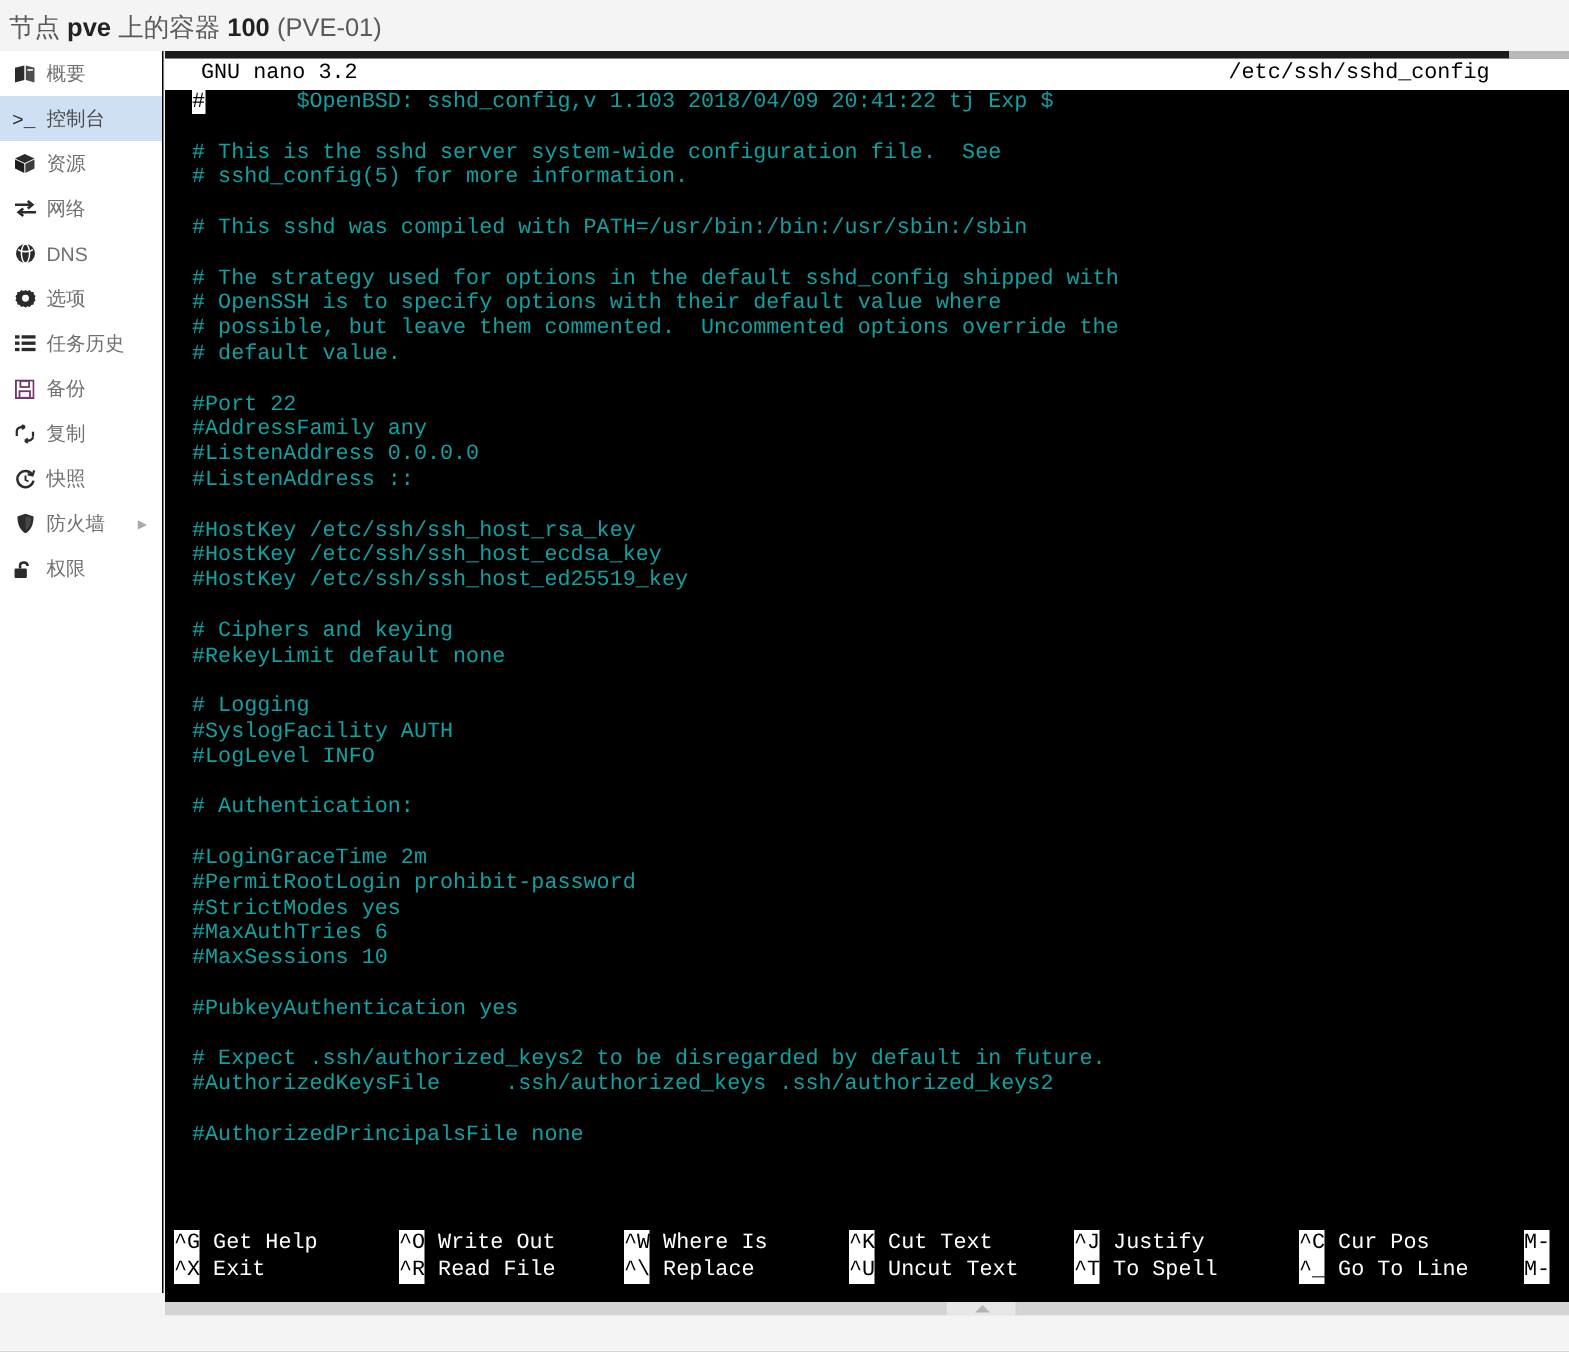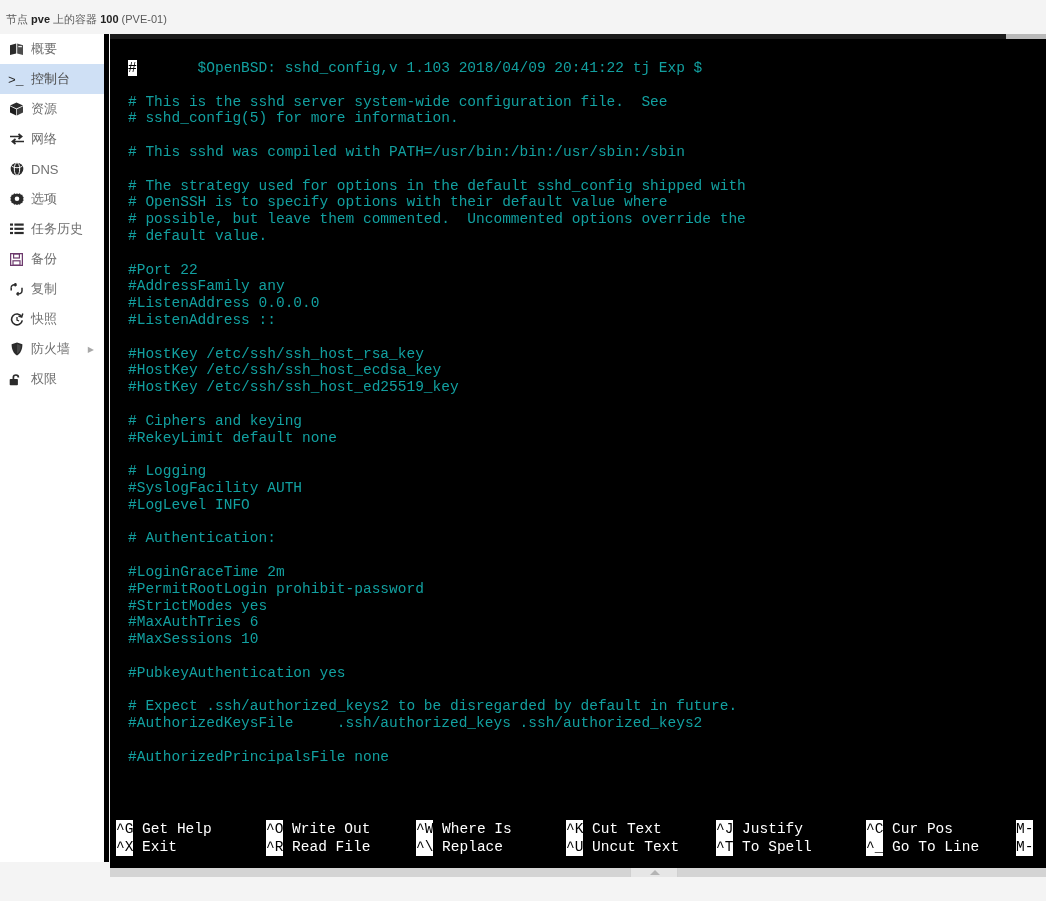--- a/index.html
+++ b/index.html
@@ -10,35 +10,35 @@
     background: #f4f4f4;
     font-family: "Liberation Sans", sans-serif;
     overflow: hidden;
   }
 
   
   #breadcrumb {
     position: absolute;
     left: 6px; top: 8px;
     height: 22px;
-    font-size: 11px;
+    font-size: 17px;
     color: #6d6d6d;
     white-space: nowrap;
     line-height: 22px;
   }
   #breadcrumb .bc-strong { color: #222; font-weight: bold; }
   #breadcrumb .bc-plain  { color: #5a5a5a; }
 
   
   #sidebar {
     position: absolute;
     left: 0; top: 34px;
     width: 109px; height: 828px;
     background: #ffffff;
-    border-right: 5px solid #000000;
+    border-right: 1px solid #000000;
     overflow: hidden;
   }
   .nav-item {
     position: relative;
     height: 30px;
     display: flex;
     align-items: center;
     padding-left: 8px;
     font-size: 13px;
     color: #707070;
@@ -307,20 +307,24 @@
       <span class="nav-label">权限</span>
     </div>
   </div>
 
 <div id="term-wrap">
 
   <div id="term-scroll-top">
     <div class="sb-thumb"></div>
   </div>
 
+  <div id="nano-titlebar">
+    <span id="nano-title-left">GNU nano 3.2</span>
+    <span id="nano-title-right">/etc/ssh/sshd_config</span>
+  </div>
 
   <div id="nano-body"><div class="line"><span class="cursor">#</span><span>       $OpenBSD: sshd_config,v 1.103 2018/04/09 20:41:22 tj Exp $</span></div><div class="line"><span></span></div><div class="line"><span># This is the sshd server system-wide configuration file.  See</span></div><div class="line"><span># sshd_config(5) for more information.</span></div><div class="line"><span></span></div><div class="line"><span># This sshd was compiled with PATH=/usr/bin:/bin:/usr/sbin:/sbin</span></div><div class="line"><span></span></div><div class="line"><span># The strategy used for options in the default sshd_config shipped with</span></div><div class="line"><span># OpenSSH is to specify options with their default value where</span></div><div class="line"><span># possible, but leave them commented.  Uncommented options override the</span></div><div class="line"><span># default value.</span></div><div class="line"><span></span></div><div class="line"><span>#Port 22</span></div><div class="line"><span>#AddressFamily any</span></div><div class="line"><span>#ListenAddress 0.0.0.0</span></div><div class="line"><span>#ListenAddress ::</span></div><div class="line"><span></span></div><div class="line"><span>#HostKey /etc/ssh/ssh_host_rsa_key</span></div><div class="line"><span>#HostKey /etc/ssh/ssh_host_ecdsa_key</span></div><div class="line"><span>#HostKey /etc/ssh/ssh_host_ed25519_key</span></div><div class="line"><span></span></div><div class="line"><span># Ciphers and keying</span></div><div class="line"><span>#RekeyLimit default none</span></div><div class="line"><span></span></div><div class="line"><span># Logging</span></div><div class="line"><span>#SyslogFacility AUTH</span></div><div class="line"><span>#LogLevel INFO</span></div><div class="line"><span></span></div><div class="line"><span># Authentication:</span></div><div class="line"><span></span></div><div class="line"><span>#LoginGraceTime 2m</span></div><div class="line"><span>#PermitRootLogin prohibit-password</span></div><div class="line"><span>#StrictModes yes</span></div><div class="line"><span>#MaxAuthTries 6</span></div><div class="line"><span>#MaxSessions 10</span></div><div class="line"><span></span></div><div class="line"><span>#PubkeyAuthentication yes</span></div><div class="line"><span></span></div><div class="line"><span># Expect .ssh/authorized_keys2 to be disregarded by default in future.</span></div><div class="line"><span>#AuthorizedKeysFile     .ssh/authorized_keys .ssh/authorized_keys2</span></div><div class="line"><span></span></div><div class="line"><span>#AuthorizedPrincipalsFile none</span></div></div>
 
   <div id="nano-shortcuts"><div class="sc-col" style="left: 6px;"><div class="sc-row"><span class="sc-key">^G</span><span class="sc-lbl">Get Help</span></div><div class="sc-row"><span class="sc-key">^X</span><span class="sc-lbl">Exit</span></div></div><div class="sc-col" style="left: 156px;"><div class="sc-row"><span class="sc-key">^O</span><span class="sc-lbl">Write Out</span></div><div class="sc-row"><span class="sc-key">^R</span><span class="sc-lbl">Read File</span></div></div><div class="sc-col" style="left: 306px;"><div class="sc-row"><span class="sc-key">^W</span><span class="sc-lbl">Where Is</span></div><div class="sc-row"><span class="sc-key">^\</span><span class="sc-lbl">Replace</span></div></div><div class="sc-col" style="left: 456px;"><div class="sc-row"><span class="sc-key">^K</span><span class="sc-lbl">Cut Text</span></div><div class="sc-row"><span class="sc-key">^U</span><span class="sc-lbl">Uncut Text</span></div></div><div class="sc-col" style="left: 606px;"><div class="sc-row"><span class="sc-key">^J</span><span class="sc-lbl">Justify</span></div><div class="sc-row"><span class="sc-key">^T</span><span class="sc-lbl">To Spell</span></div></div><div class="sc-col" style="left: 756px;"><div class="sc-row"><span class="sc-key">^C</span><span class="sc-lbl">Cur Pos</span></div><div class="sc-row"><span class="sc-key">^_</span><span class="sc-lbl">Go To Line</span></div></div><div class="sc-col" style="left: 906px;"><div class="sc-row"><span class="sc-key">M-</span><span class="sc-lbl"></span></div><div class="sc-row"><span class="sc-key">M-</span><span class="sc-lbl"></span></div></div></div>
 </div>
 
 <div id="splitter">
   <div class="handle">
     <div class="tri"></div>
   </div>

